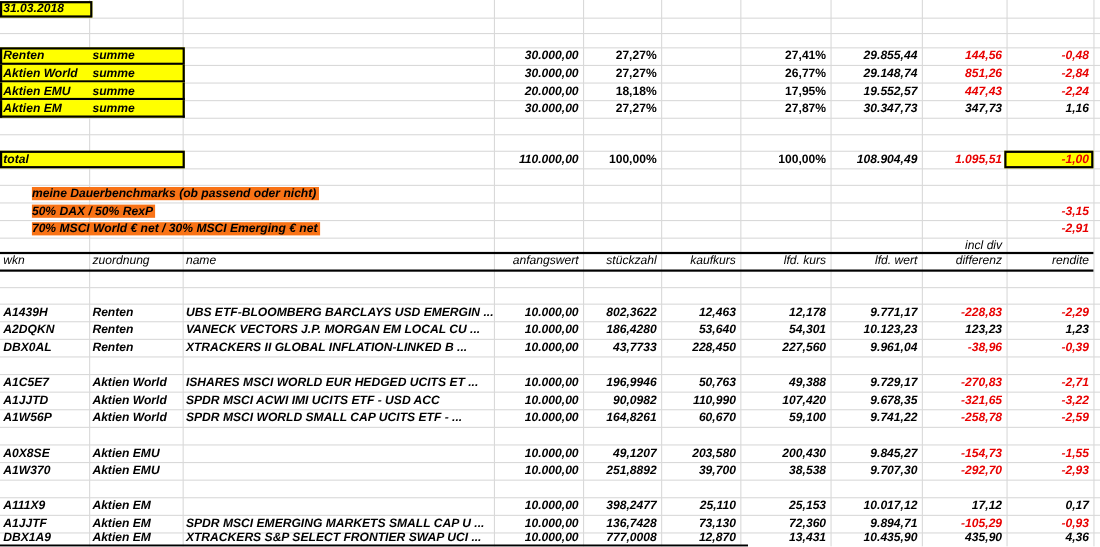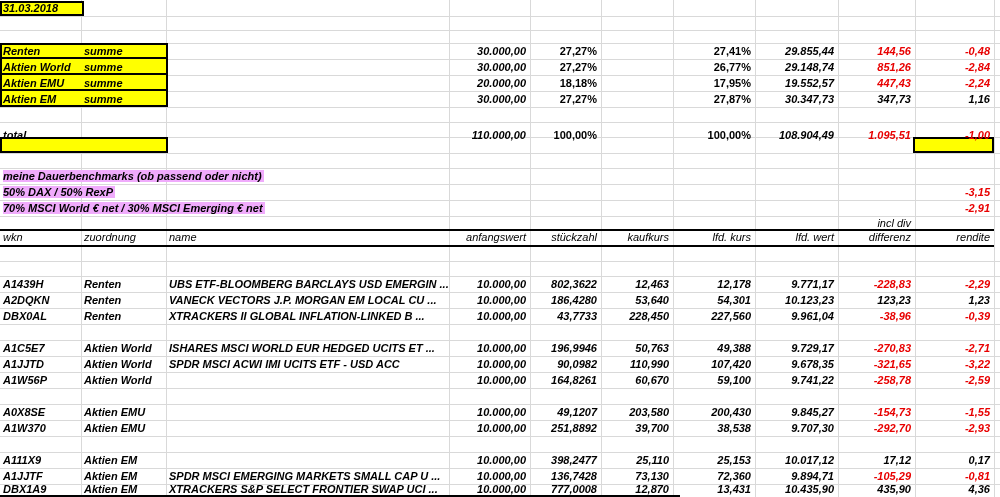--- a/index.html
+++ b/index.html
@@ -13,21 +13,21 @@
   .box{position:absolute;box-sizing:border-box;background:var(--hl);border:2px solid var(--line);z-index:1;}
   .box.no-top{border-top:none;}
   .band{position:absolute;box-sizing:border-box;border-top:2px solid var(--line);border-bottom:2px solid var(--line);z-index:1;background:transparent;}
   .bbar{position:absolute;background:var(--line);z-index:1;}
   .row{position:absolute;left:0;width:1000px;height:16px;z-index:2;}
   .cl{position:absolute;bottom:2px;white-space:nowrap;line-height:12px;}
   .bi{font-weight:bold;font-style:italic;}
   .it{font-style:italic;font-weight:normal;}
   .reg{font-style:normal;font-weight:bold;}
   .neg{color:var(--neg);}
-  .wbg{background:#f0abfc;padding-right:2px;}
+  .wbg{background:#f97316;padding-right:2px;margin-left:26px;}
   
   .x-wkn{left:3px;}  .x-zuo{left:84px;}  .x-name{left:169px;}
   .x-anf{right:474px;} .x-stk{right:403px;} .x-kfk{right:331px;}
   .x-lfk{right:249px;} .x-lfw{right:166px;} .x-dif{right:89px;} .x-ren{right:10px;}
 </style>
 </head>
 <body>
 
 <div class="sheet" style="--hl: #ffff00; --neg: #e80000; --grid: #d9d9d9; --line: #000000;">
 
@@ -121,21 +121,21 @@
     <span class="cl bi x-wkn">Aktien EM</span>
     <span class="cl bi x-zuo">summe</span>
     <span class="cl bi x-anf">30.000,00</span>
     <span class="cl reg x-stk">27,27%</span>
     <span class="cl reg x-lfk">27,87%</span>
     <span class="cl bi x-lfw">30.347,73</span>
     <span class="cl bi x-dif">347,73</span>
     <span class="cl bi x-ren">1,16</span>
   </div>
 
-  <div class="row" style="top:127px">
+  <div class="row" style="top:137px">
     <span class="cl bi x-wkn">total</span>
     <span class="cl bi x-anf">110.000,00</span>
     <span class="cl reg x-stk">100,00%</span>
     <span class="cl reg x-lfk">100,00%</span>
     <span class="cl bi x-lfw">108.904,49</span>
     <span class="cl bi neg x-dif">1.095,51</span>
     <span class="cl bi neg x-ren">-1,00</span>
   </div>
 
   <div class="row" style="top:168px">
@@ -222,20 +222,21 @@
     <span class="cl bi x-stk">90,0982</span>
     <span class="cl bi x-kfk">110,990</span>
     <span class="cl bi x-lfk">107,420</span>
     <span class="cl bi x-lfw">9.678,35</span>
     <span class="cl bi neg x-dif">-321,65</span>
     <span class="cl bi neg x-ren">-3,22</span>
   </div>
   <div class="row" style="top:372px">
     <span class="cl bi x-wkn">A1W56P</span>
     <span class="cl bi x-zuo">Aktien World</span>
+    <span class="cl bi x-name">SPDR MSCI WORLD SMALL CAP UCITS ETF - ...</span>
     <span class="cl bi x-anf">10.000,00</span>
     <span class="cl bi x-stk">164,8261</span>
     <span class="cl bi x-kfk">60,670</span>
     <span class="cl bi x-lfk">59,100</span>
     <span class="cl bi x-lfw">9.741,22</span>
     <span class="cl bi neg x-dif">-258,78</span>
     <span class="cl bi neg x-ren">-2,59</span>
   </div>
   <div class="row" style="top:404px">
     <span class="cl bi x-wkn">A0X8SE</span>
@@ -273,21 +274,21 @@
   <div class="row" style="top:468px">
     <span class="cl bi x-wkn">A1JJTF</span>
     <span class="cl bi x-zuo">Aktien EM</span>
     <span class="cl bi x-name">SPDR MSCI EMERGING MARKETS SMALL CAP U ...</span>
     <span class="cl bi x-anf">10.000,00</span>
     <span class="cl bi x-stk">136,7428</span>
     <span class="cl bi x-kfk">73,130</span>
     <span class="cl bi x-lfk">72,360</span>
     <span class="cl bi x-lfw">9.894,71</span>
     <span class="cl bi neg x-dif">-105,29</span>
-    <span class="cl bi neg x-ren">-0,81</span>
+    <span class="cl bi neg x-ren">-0,93</span>
   </div>
   <div class="row" style="top:484px;height:13px">
     <span class="cl bi x-wkn">DBX1A9</span>
     <span class="cl bi x-zuo">Aktien EM</span>
     <span class="cl bi x-name">XTRACKERS S&amp;P SELECT FRONTIER SWAP UCI ...</span>
     <span class="cl bi x-anf">10.000,00</span>
     <span class="cl bi x-stk">777,0008</span>
     <span class="cl bi x-kfk">12,870</span>
     <span class="cl bi x-lfk">13,431</span>
     <span class="cl bi x-lfw">10.435,90</span>

